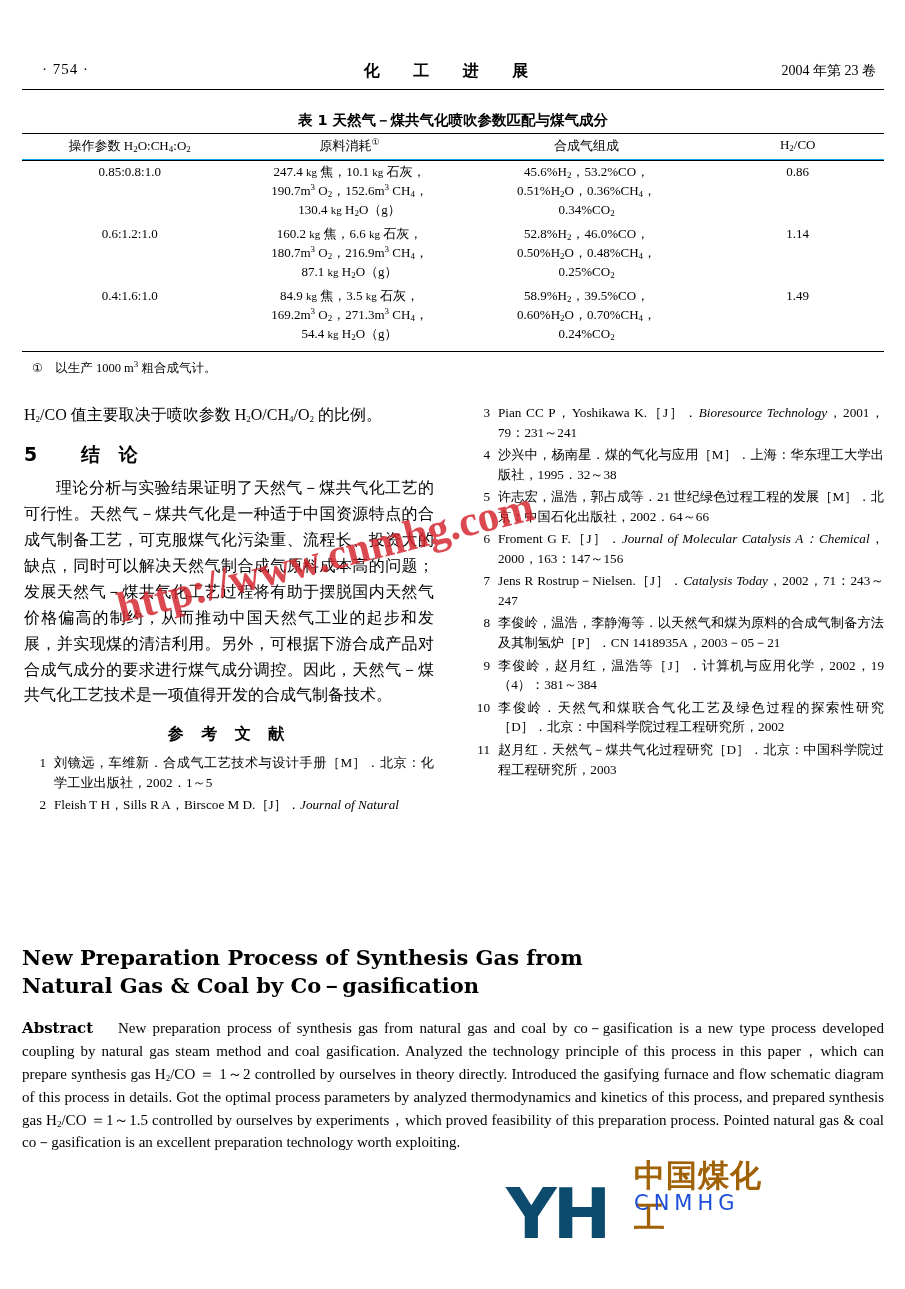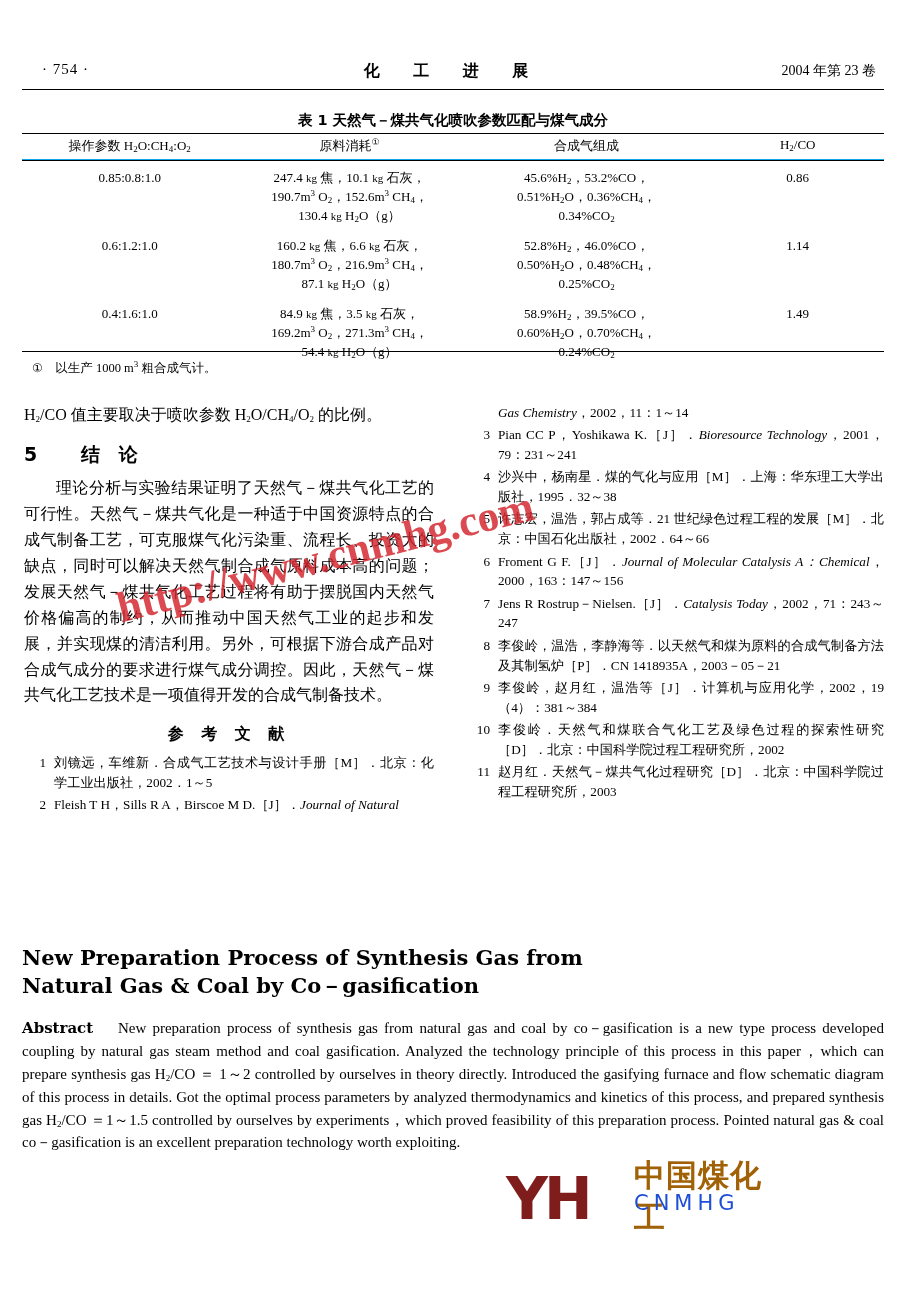--- a/index.html
+++ b/index.html
@@ -18,21 +18,21 @@
   .rh-right{position:absolute;right:8px;top:1px;font-size:14px;}
   .rule{position:absolute;left:22px;width:862px;height:1px;background:#000;}
 
   
   .tbl-title{position:absolute;top:82px;left:22px;width:862px;text-align:center;font-size:14.5px;font-weight:bold;font-family:"DejaVu Sans",sans-serif;}
   .tbl{position:absolute;top:104px;left:22px;width:862px;font-size:13px;}
   .tbl table{width:862px;border-collapse:collapse;}
   .tbl th,.tbl td{text-align:center;vertical-align:top;padding:1px 2px;font-weight:normal;}
   .tbl thead th{padding:3px 2px 4px;}
   .hline{border-top:1px solid #000;}
-  .row-block td{padding-top:9px;padding-bottom:2px;line-height:1.42;}
+  .row-block td{padding-top:3px;padding-bottom:2px;line-height:1.42;}
   sub{font-size:9px;vertical-align:-2px;}
   sup{font-size:9px;vertical-align:5px;}
   .note{position:absolute;top:330px;left:32px;font-size:12.5px;}
   .note .circ{font-size:12px;}
 
   
   .col{position:absolute;top:374px;font-size:15px;line-height:1.55;}
   .col-l{left:24px;width:410px;}
   .col-r{left:468px;width:416px;}
 
@@ -55,21 +55,21 @@
   .en-aff{text-align:center;font-size:14.5px;margin-top:3px;}
   .en-abs{font-size:15px;line-height:1.52;text-align:justify;margin-top:18px;}
   .en-abs b{font-family:"DejaVu Serif",serif;}
   .en-kw{font-size:15px;margin-top:16px;}
   .en-kw b{font-family:"DejaVu Serif",serif;}
 
   
   .wm-url{position:absolute;left:110px;top:492px;width:520px;transform:rotate(-14deg);
     font-family:"Liberation Serif",serif;font-size:43px;color:#d4232c;opacity:.82;font-weight:bold;letter-spacing:0px;white-space:nowrap;}
   .wm-logo{position:absolute;left:506px;top:1128px;width:270px;height:64px;}
-  .wm-yh{position:absolute;left:0;top:8px;font-size:58px;font-weight:bold;color:#7f1d1d;font-family:"DejaVu Sans",sans-serif;letter-spacing:-4px;}
+  .wm-yh{position:absolute;left:0;top:16px;font-size:70px;font-weight:bold;color:#0c4a6e;font-family:"DejaVu Sans",sans-serif;letter-spacing:-4px;}
   .wm-cn{position:absolute;left:128px;top:-2px;font-size:31px;font-weight:bold;color:#a16207;font-family:"DejaVu Sans",sans-serif;letter-spacing:1px;}
   .wm-cnmhg{position:absolute;left:128px;top:34px;font-size:21px;color:#1d4ed8;font-family:"DejaVu Sans",sans-serif;letter-spacing:5px;}
 </style>
 </head>
 <body>
 
 <div class="page">
 
   <div class="runhead">
     <div class="rh-left">· 754 ·</div>
@@ -166,24 +166,20 @@
       </div>
       <div class="ref">
         <div class="num">2</div>
         <div class="txt">Fleish T H，Sills R A，Birscoe M D.［J］．<span class="ital">Journal of Natural</span></div>
       </div>
     </div>
   </div>
 
   <div class="col col-r">
     <div class="refs">
-      <div class="ref">
-        <div class="num"></div>
-        <div class="txt ital">Gas Chemistry<span style="font-style:normal">，2002，11：1～14</span></div>
-      </div>
       <div class="ref">
         <div class="num">3</div>
         <div class="txt">Pian CC P，Yoshikawa K.［J］．<span class="ital">Bioresource Technology</span>，2001，79：231～241</div>
       </div>
       <div class="ref">
         <div class="num">4</div>
         <div class="txt">沙兴中，杨南星．煤的气化与应用［M］．上海：华东理工大学出版社，1995．32～38</div>
       </div>
       <div class="ref">
         <div class="num">5</div>

